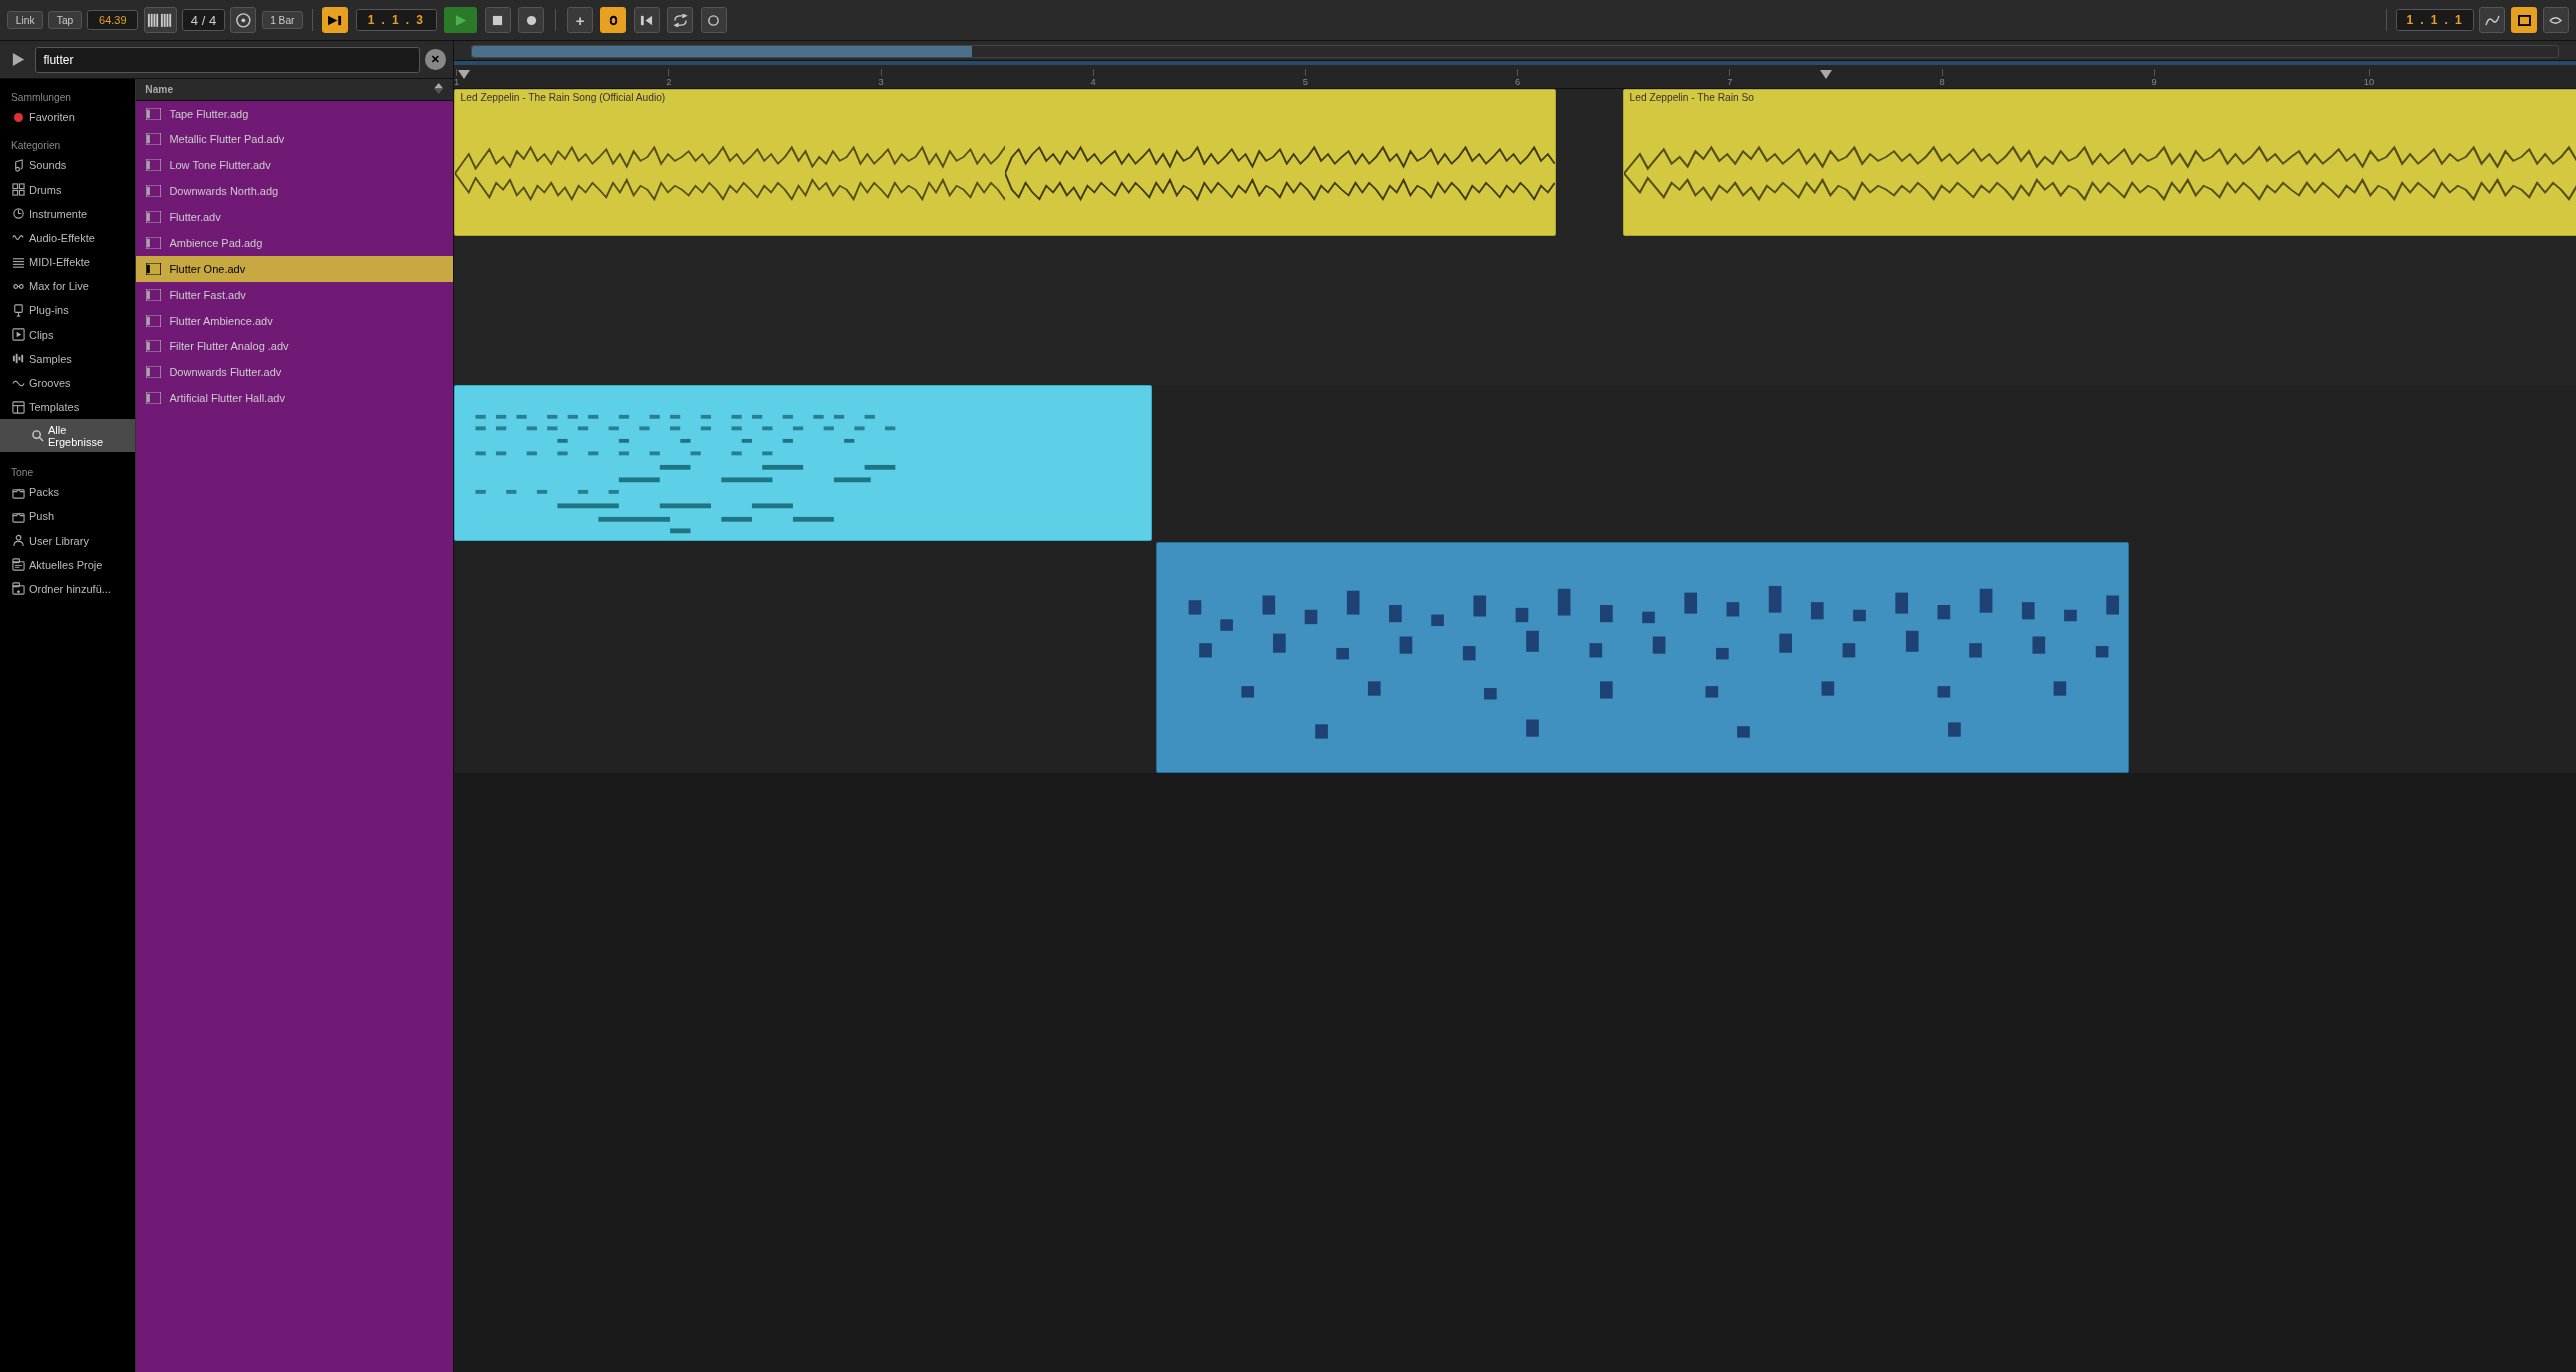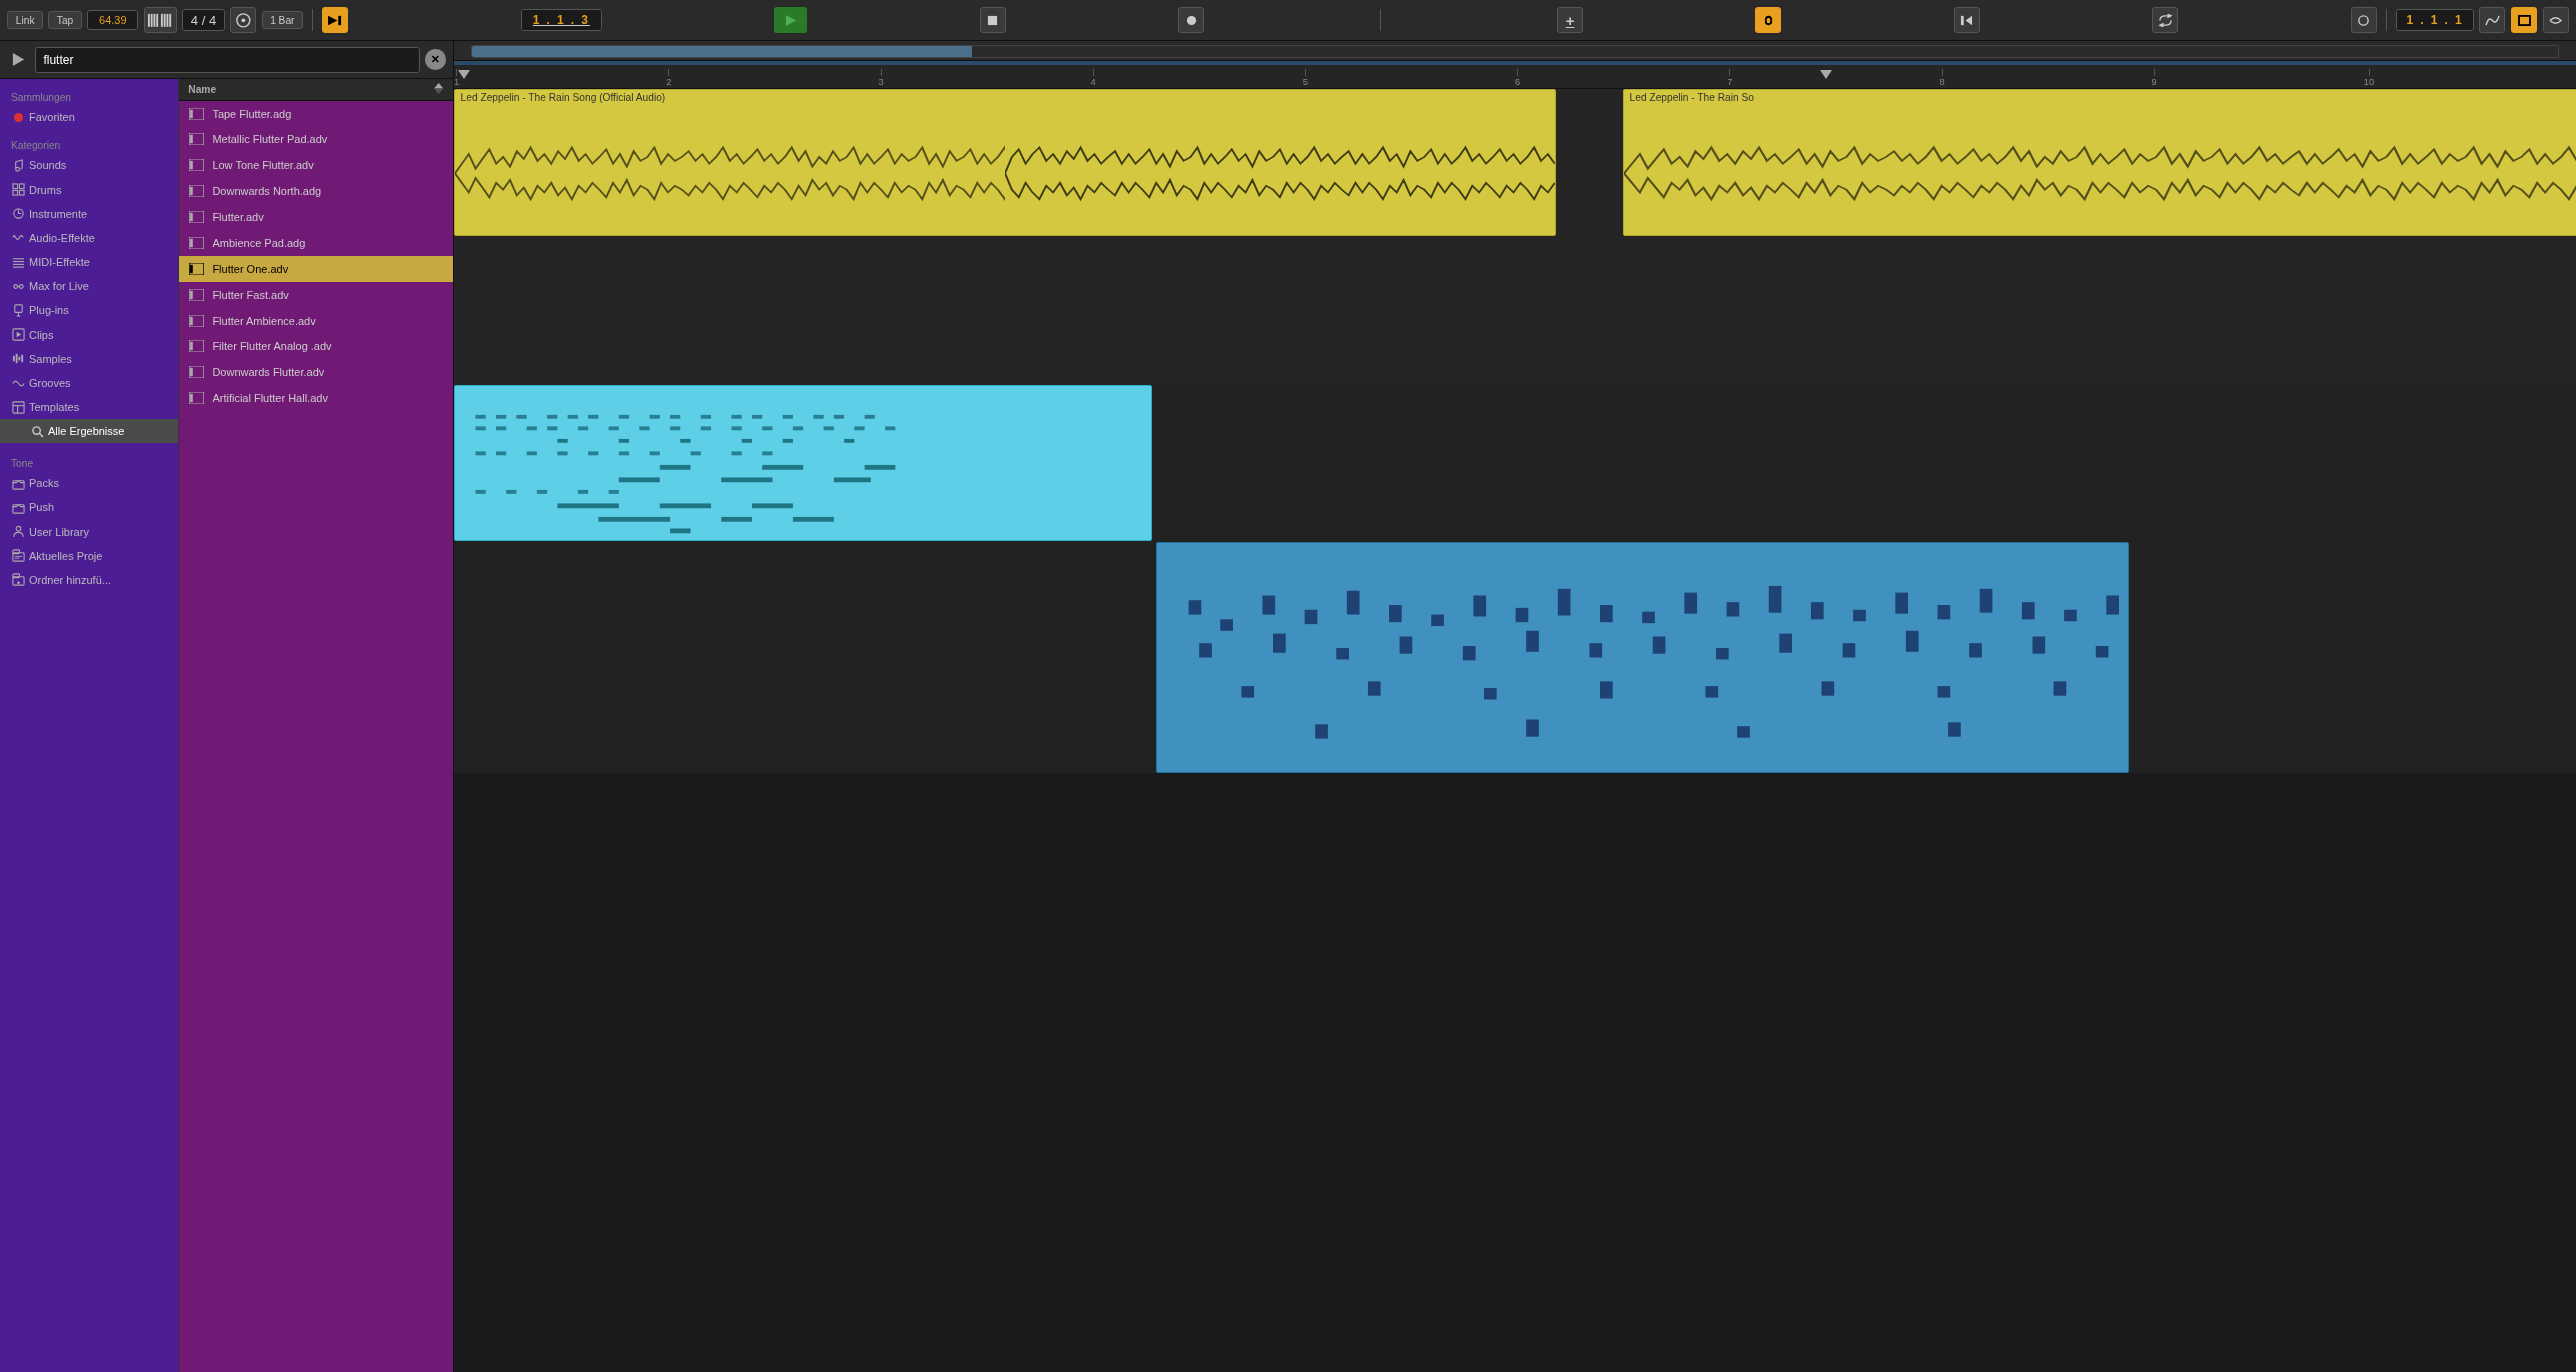--- a/index.html
+++ b/index.html
@@ -52,23 +52,22 @@
       border: 0.9px solid #555;
       border-radius: 2.8px;
       color: #ccc;
       padding: 2.8px 7.4px;
       font-size: 13px;
     }
     .transport-center {
       flex: 1;
       display: flex;
       align-items: center;
-      justify-content: space-between;
+      justify-content: flex-start;
       gap: 7.4px;
-      text-decoration: underline;
     }
     .position-display {
       background: #1a1a1a;
       border: 0.9px solid #555;
       border-radius: 2.8px;
       color: #e8a020;
       padding: 2.8px 11px;
       font-size: 12px;
       font-weight: bold;
       letter-spacing: 1.9px;
@@ -198,22 +197,22 @@
 
     
     .browser-content {
       flex: 1;
       display: flex;
       overflow: hidden;
     }
 
     
     .sidebar-nav {
-      width: 179px;
-      background: #4c1d95;
+      width: 136px;
+      background: #000000;
       border-right: 0.9px solid #333;
       overflow-y: auto;
       padding: 9.3px 0;
     }
     .nav-section-label {
       color: #888;
       font-size: 10.2px;
       padding: 3.7px 11px 1.9px;
       text-transform: none;
       font-weight: normal;

